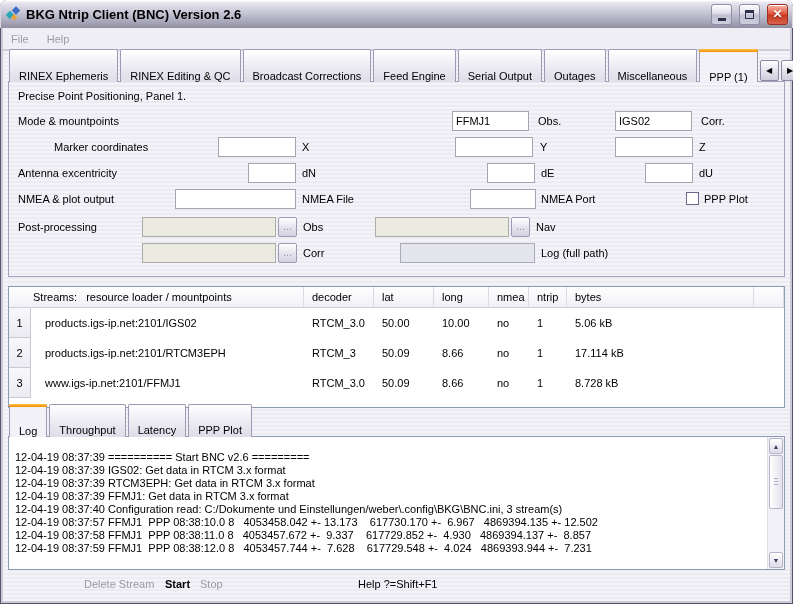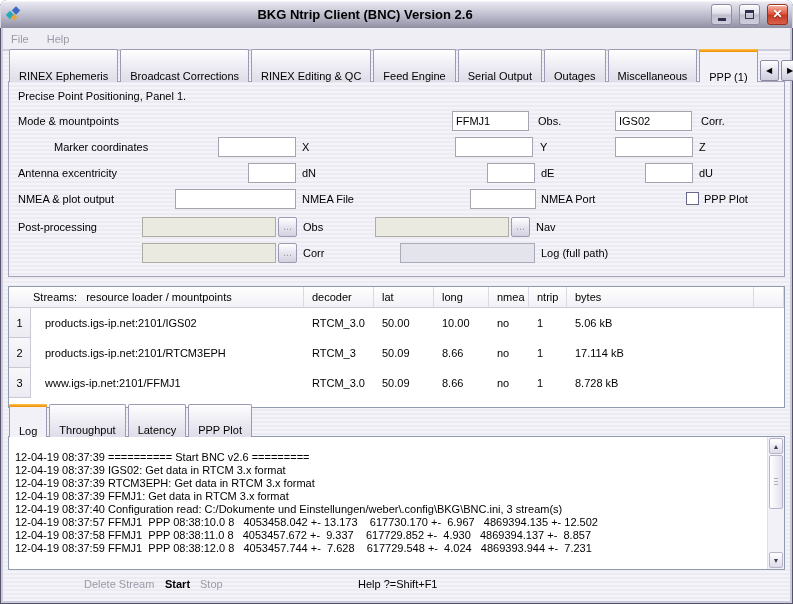--- a/index.html
+++ b/index.html
@@ -8,21 +8,21 @@
     font-family:"Liberation Sans",sans-serif;font-size:11px;color:#000;
     background:#CBCAD9;border-radius:7px 7px 0 0;overflow:hidden;
     box-shadow:inset 0 0 0 1px #55536B;
   }
   
   .titlebar{
     position:absolute;top:0;left:0;right:0;height:28px;box-sizing:border-box;
     border-radius:7px 7px 0 0;
     background:linear-gradient(180deg,#FDFDFE 0%,#E4E3ED 12%,#C7C6D5 45%,#A6A5B8 80%,#908FA1 100%);
     box-shadow:inset 0 1px 0 #FFFFFF, inset 1px 0 0 #D8D7E2, inset -1px 0 0 #D8D7E2;
-    display:flex;align-items:center;gap:5px;padding:0 5px;text-align:center;
+    display:flex;align-items:center;gap:5px;padding:0 5px;
   }
   .title-text{font-weight:bold;font-size:13px;flex:1;white-space:nowrap;letter-spacing:0px;}
   .winbtn{width:21px;height:21px;border-radius:3px;border:1px solid #8E8DA5;box-sizing:border-box;
     display:flex;align-items:center;justify-content:center;margin-left:2px;
     background:linear-gradient(180deg,#FEFEFE 0%,#E3E2EC 40%,#C0BFD0 55%,#CFCEDD 100%);
     box-shadow:inset 0 1px 0 #fff;}
   .winbtn .min-glyph{width:8px;height:3px;background:#30304A;margin-top:10px;}
   .winbtn .max-glyph{width:9px;height:9px;box-sizing:border-box;border:1px solid #30304A;border-top:3px solid #30304A;}
   .winbtn.close{background:linear-gradient(180deg,#F7B9AC 0%,#E2573F 45%,#C63A24 55%,#D9604B 100%);
     border-color:#9A2F1E;color:#fff;font-weight:bold;font-size:12px;line-height:12px;text-shadow:0 1px 1px #7E210F;}
@@ -117,22 +117,22 @@
 
   <div class="menubar">
     <span>File</span>
     <span>Help</span>
   </div>
 
   <div class="client">
 
     <div class="tabbar">
       <span class="tab">RINEX Ephemeris</span>
+      <span class="tab">RINEX Editing &amp; QC</span>
       <span class="tab">Broadcast Corrections</span>
-      <span class="tab">RINEX Editing &amp; QC</span>
       <span class="tab">Feed Engine</span>
       <span class="tab">Serial Output</span>
       <span class="tab">Outages</span>
       <span class="tab">Miscellaneous</span>
       <span class="tab active">PPP (1)</span>
       <span class="tab-arrows">
         <span class="arrow-btn">
             <span>◀</span>
           </span>
         <span class="arrow-btn">

